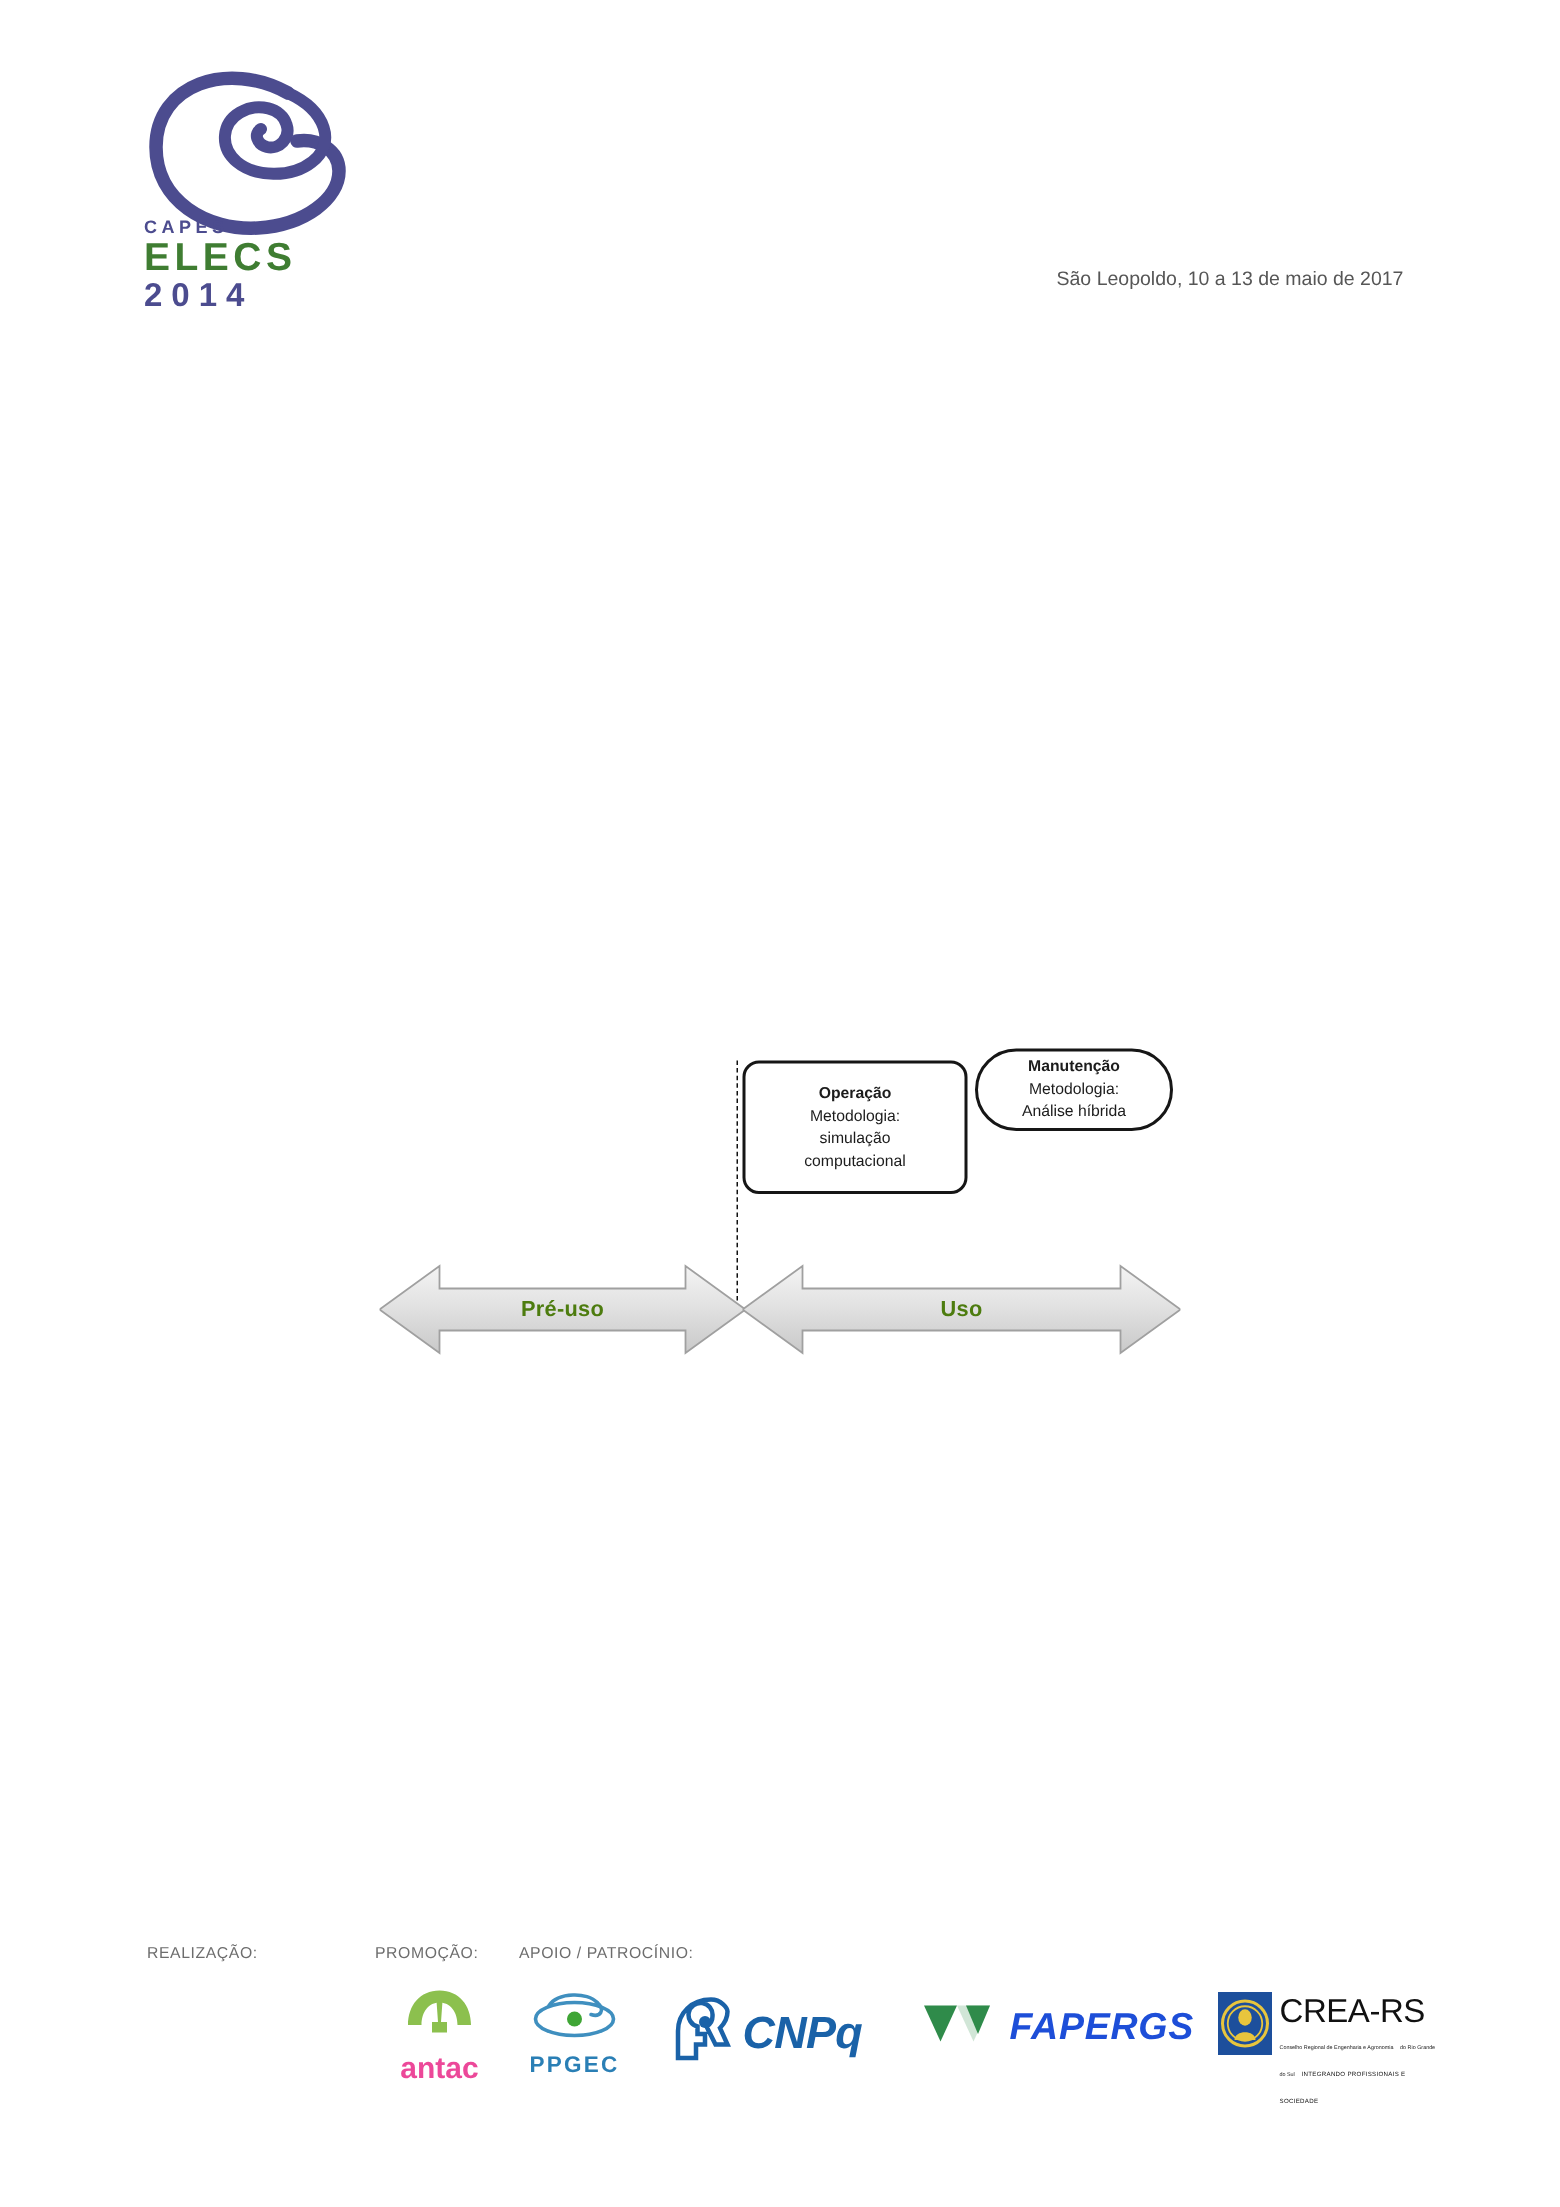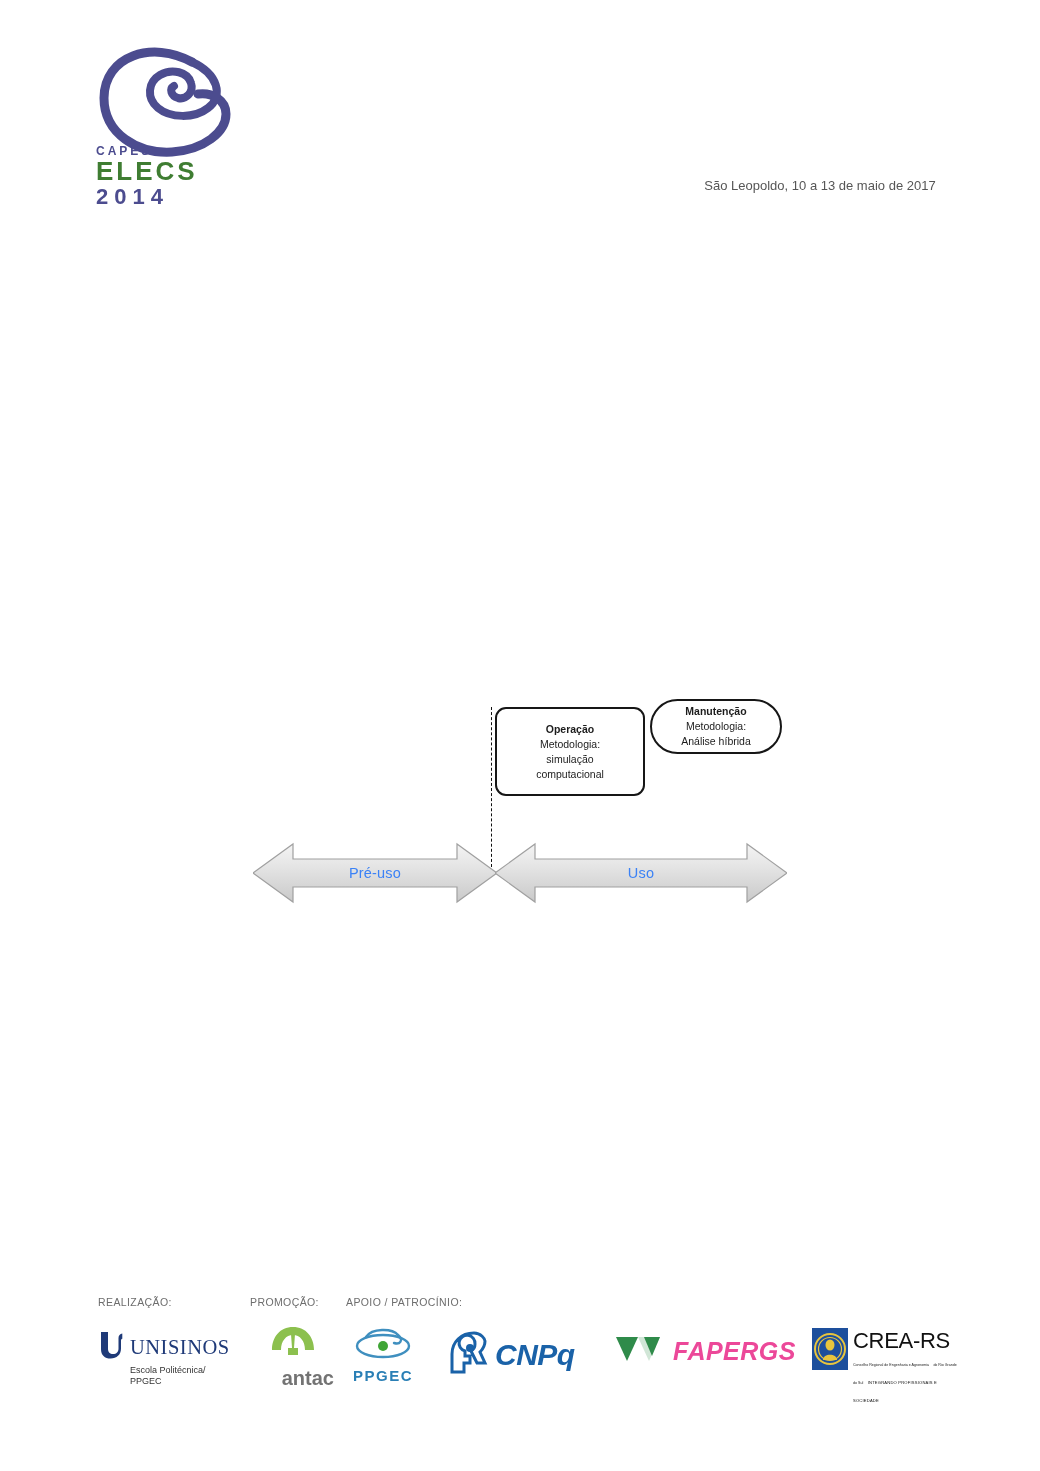--- a/index.html
+++ b/index.html
@@ -45,55 +45,55 @@
   }
 
   
   .arrow{position:absolute;top:152px;height:62px;}
   #arrow-preuso{left:253px;width:244px;}
   #arrow-uso{left:495px;width:292px;}
   .arrow svg{display:block;width:100%;height:100%;}
   .arrow-label{
     position:absolute;top:0;left:0;width:100%;height:62px;
     display:flex;align-items:center;justify-content:center;
-    font-size:14.5px;font-weight:normal;color:#3b82f6;letter-spacing:.2px;
+    font-size:14.5px;font-weight:bold;color:#4d7c0f;letter-spacing:.2px;
   }
 
   
   .footer{position:absolute;left:0;top:1288px;width:1040px;height:130px;}
   .f-label{position:absolute;font-size:10.5px;color:#6d6d6d;letter-spacing:.4px;white-space:nowrap;}
   #label-realizacao{left:98px;top:8px;}
   #label-promocao{left:250px;top:8px;}
   #label-apoio{left:346px;top:8px;}
 
   .sponsor{position:absolute;}
 
   
   #logo-unisinos{left:98px;top:42px;width:150px;height:58px;}
   .uni-row{display:flex;align-items:center;gap:5px;}
   .uni-name{font-size:20.5px;color:#1f3a78;letter-spacing:.5px;font-family:"Liberation Serif",serif;}
   .uni-sub{font-size:9px;color:#333;line-height:11px;margin-top:1px;margin-left:32px;}
 
   
   #logo-antac{left:252px;top:38px;width:82px;height:62px;text-align:center;}
-  .antac-name{font-size:20px;color:#737373;letter-spacing:0px;font-weight:bold;margin-top:1px;text-align:right;}
+  .antac-name{font-size:20px;color:#ec4899;letter-spacing:0px;font-weight:bold;margin-top:1px;}
 
   
   #logo-capes{left:343px;top:40px;width:80px;height:60px;text-align:center;}
   .capes-name{font-size:15px;color:#2a7fb5;font-weight:bold;letter-spacing:1.5px;margin-top:1px;}
 
   
   #logo-cnpq{left:448px;top:42px;width:145px;height:54px;}
   .cnpq-row{display:flex;align-items:center;gap:3px;}
   .cnpq-name{font-size:30px;color:#1a62a8;font-weight:bold;font-style:italic;letter-spacing:-.5px;}
 
   
   #logo-fapergs{left:616px;top:46px;width:175px;height:46px;}
   .fap-row{display:flex;align-items:center;gap:7px;}
-  .fap-name{font-size:25px;color:#ec4899;font-weight:bold;font-style:italic;letter-spacing:.5px;}
+  .fap-name{font-size:25px;color:#1d4ed8;font-weight:bold;font-style:italic;letter-spacing:.5px;}
 
   
   #logo-crea{left:812px;top:40px;width:145px;height:58px;}
   .crea-row{display:flex;align-items:flex-start;gap:5px;}
   .crea-txt{padding-top:2px;}
   .crea-name{font-size:22px;font-weight:normal;color:#111;letter-spacing:-.3px;line-height:22px;}
   .crea-sub1{font-size:3.6px;color:#222;line-height:4.4px;text-align:center;width:100px;}
   .crea-sub2{font-size:4.1px;color:#111;line-height:6px;text-align:center;width:100px;margin-top:2px;letter-spacing:.2px;}
 </style>
 </head>
@@ -169,35 +169,20 @@
     </div>
 
   </div>
 
   <div class="footer">
 
     <div class="f-label" id="label-realizacao">REALIZAÇÃO:</div>
     <div class="f-label" id="label-promocao">PROMOÇÃO:</div>
     <div class="f-label" id="label-apoio">APOIO / PATROCÍNIO:</div>
 
-    <div class="sponsor" id="logo-unisinos">
-      <div class="uni-row">
-        <span>
-          <svg width="27" height="30" viewBox="0 0 27 30">
-            <path d="M3 2 h7 v17 c0 3 2 5 5 5 c3.5 0 5.5-2.2 5.5-5.6 V8 c0-2.4 1.5-4 3.8-4.4
-                     v5.2 c-1.1 .4 -1.3 1 -1.3 2.2 v7.6 c0 6.2 -4.4 10 -10.3 10 C6.6 28.6 3 25 3 19.2 Z" fill="#1f3a78"></path>
-          </svg>
-        </span>
-        <span class="uni-name">UNISINOS</span>
-      </div>
-      <div class="uni-sub">
-        <div>Escola  Politécnica/</div>
-        <div>PPGEC</div>
-      </div>
-    </div>
 
     <div class="sponsor" id="logo-antac">
       <span>
         <svg width="46" height="36" viewBox="0 0 46 36">
           <path d="M23 1 C10 1 2 11 2 24 h9 c0-9 5-15 12-15 s12 6 12 15 h9 C44 11 36 1 23 1 Z" fill="#8cc04e"></path>
           <path d="M21 8 h4 l-1 14 h4 v7 h-10 v-7 h4 Z" fill="#8cc04e"></path>
         </svg>
       </span>
       <div class="antac-name">antac</div>
     </div>

